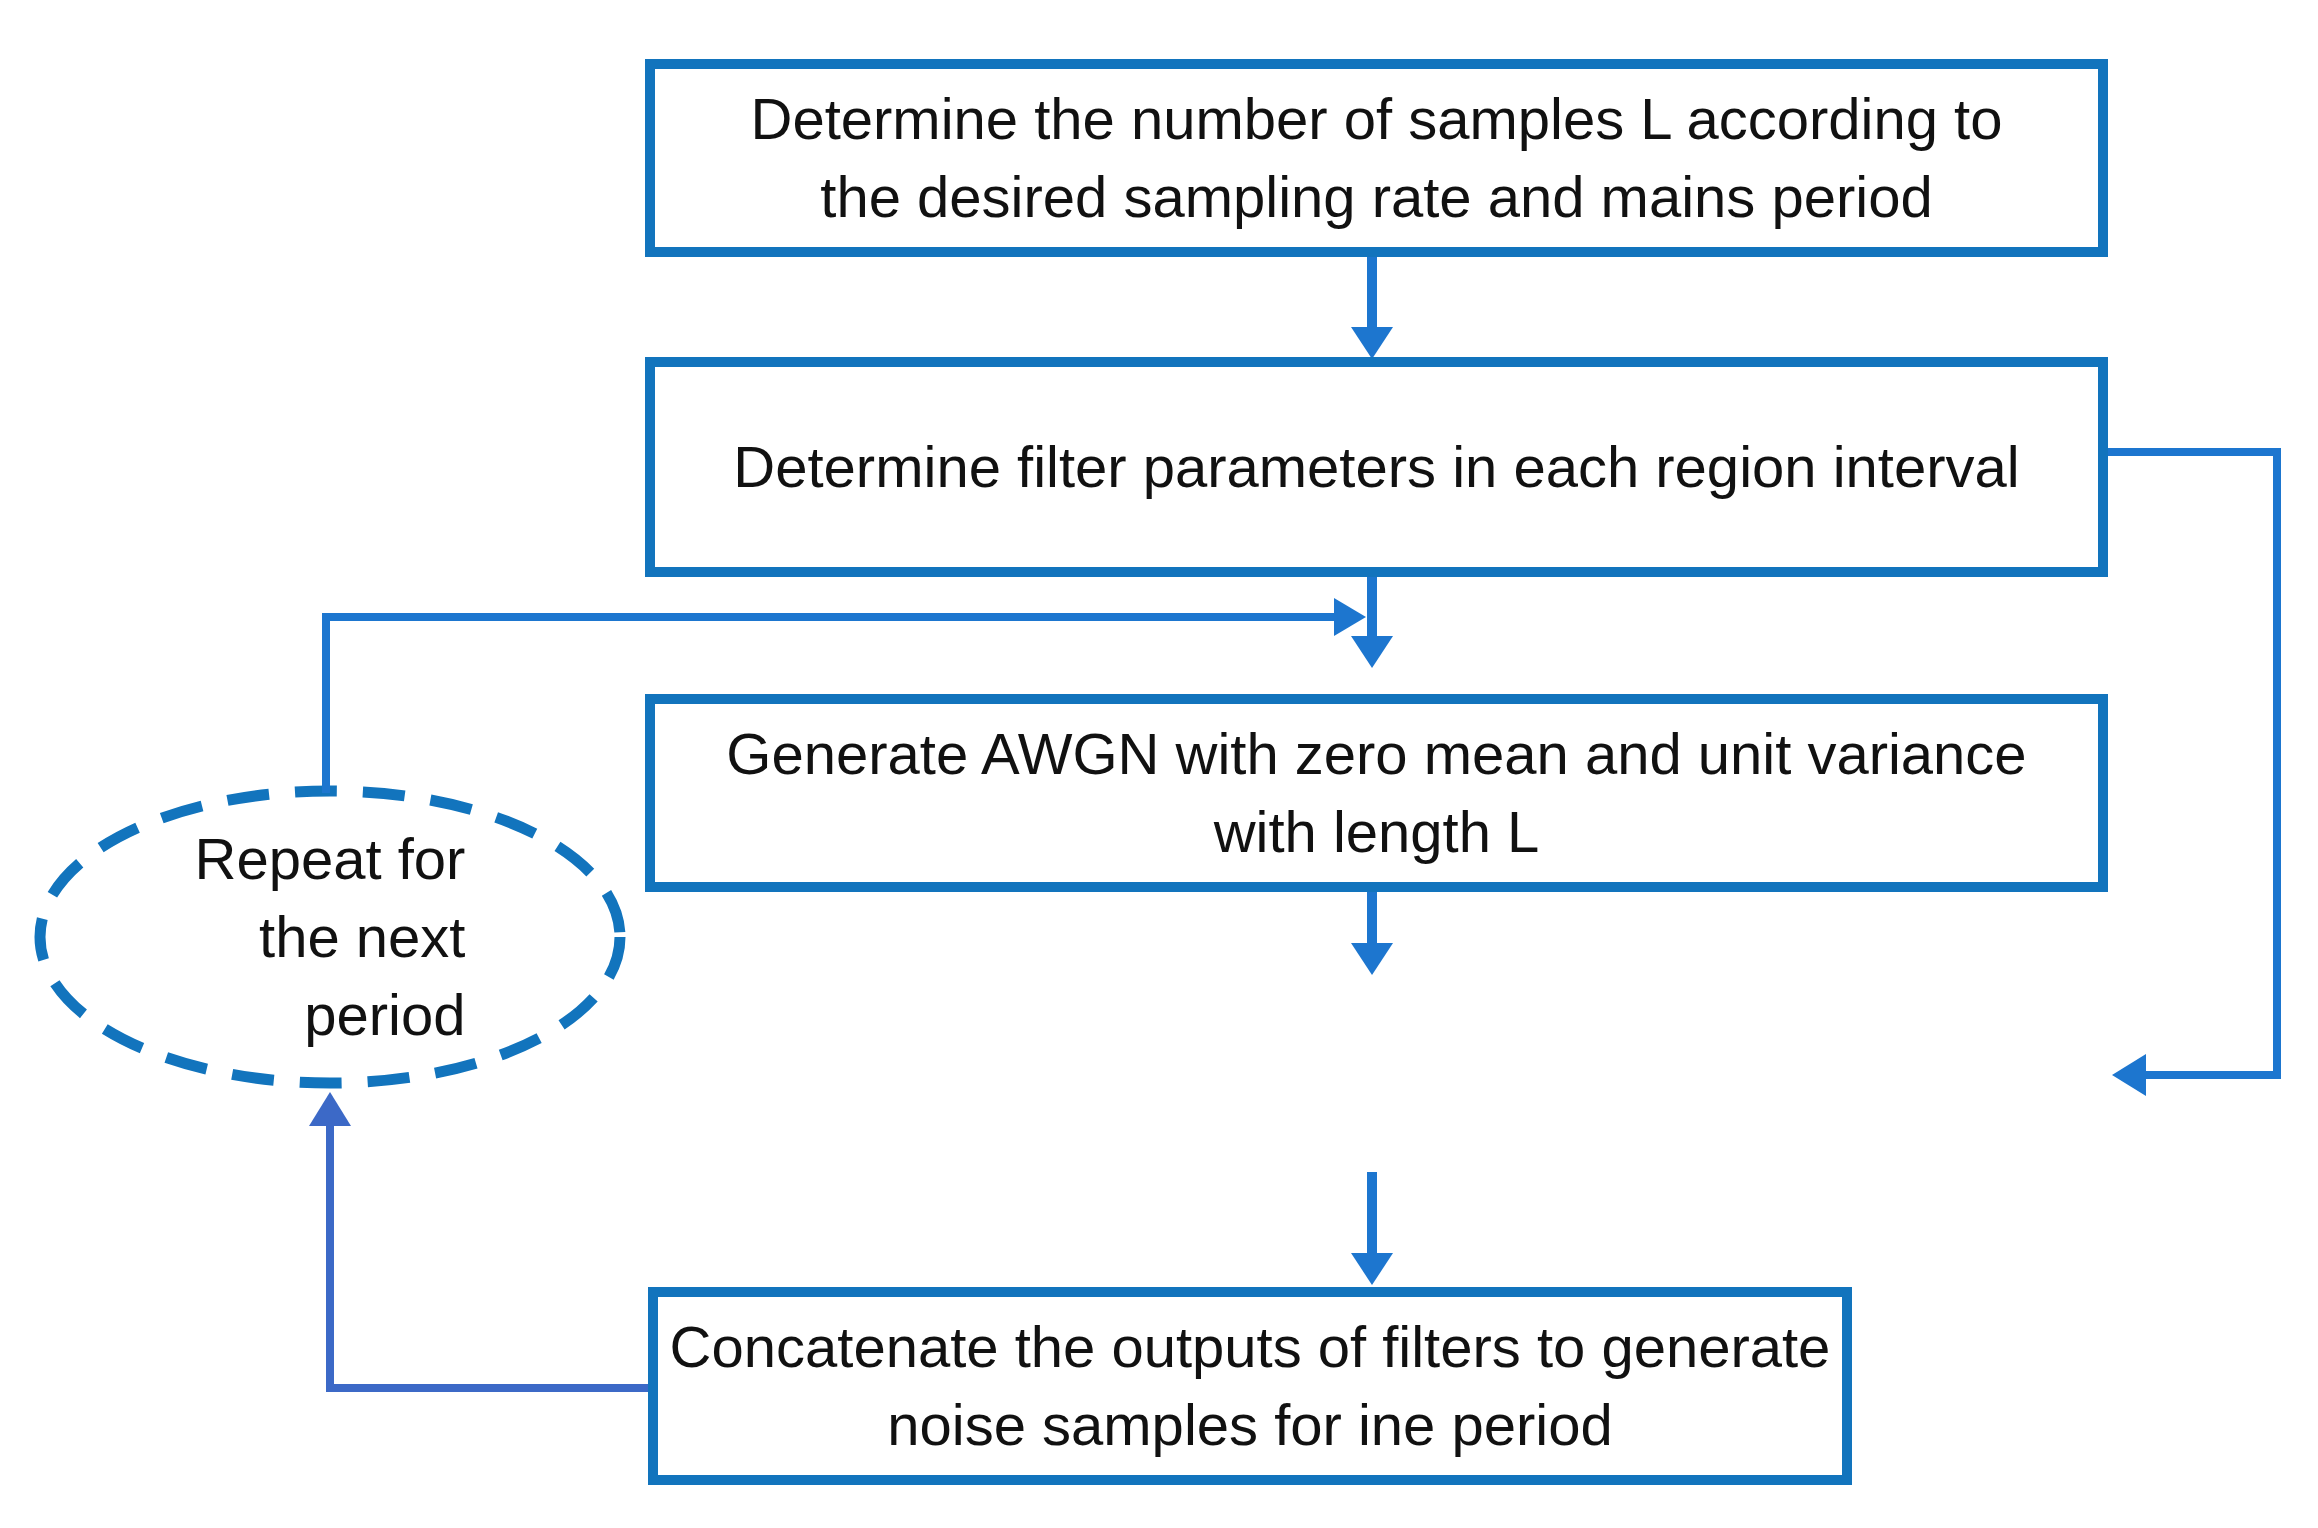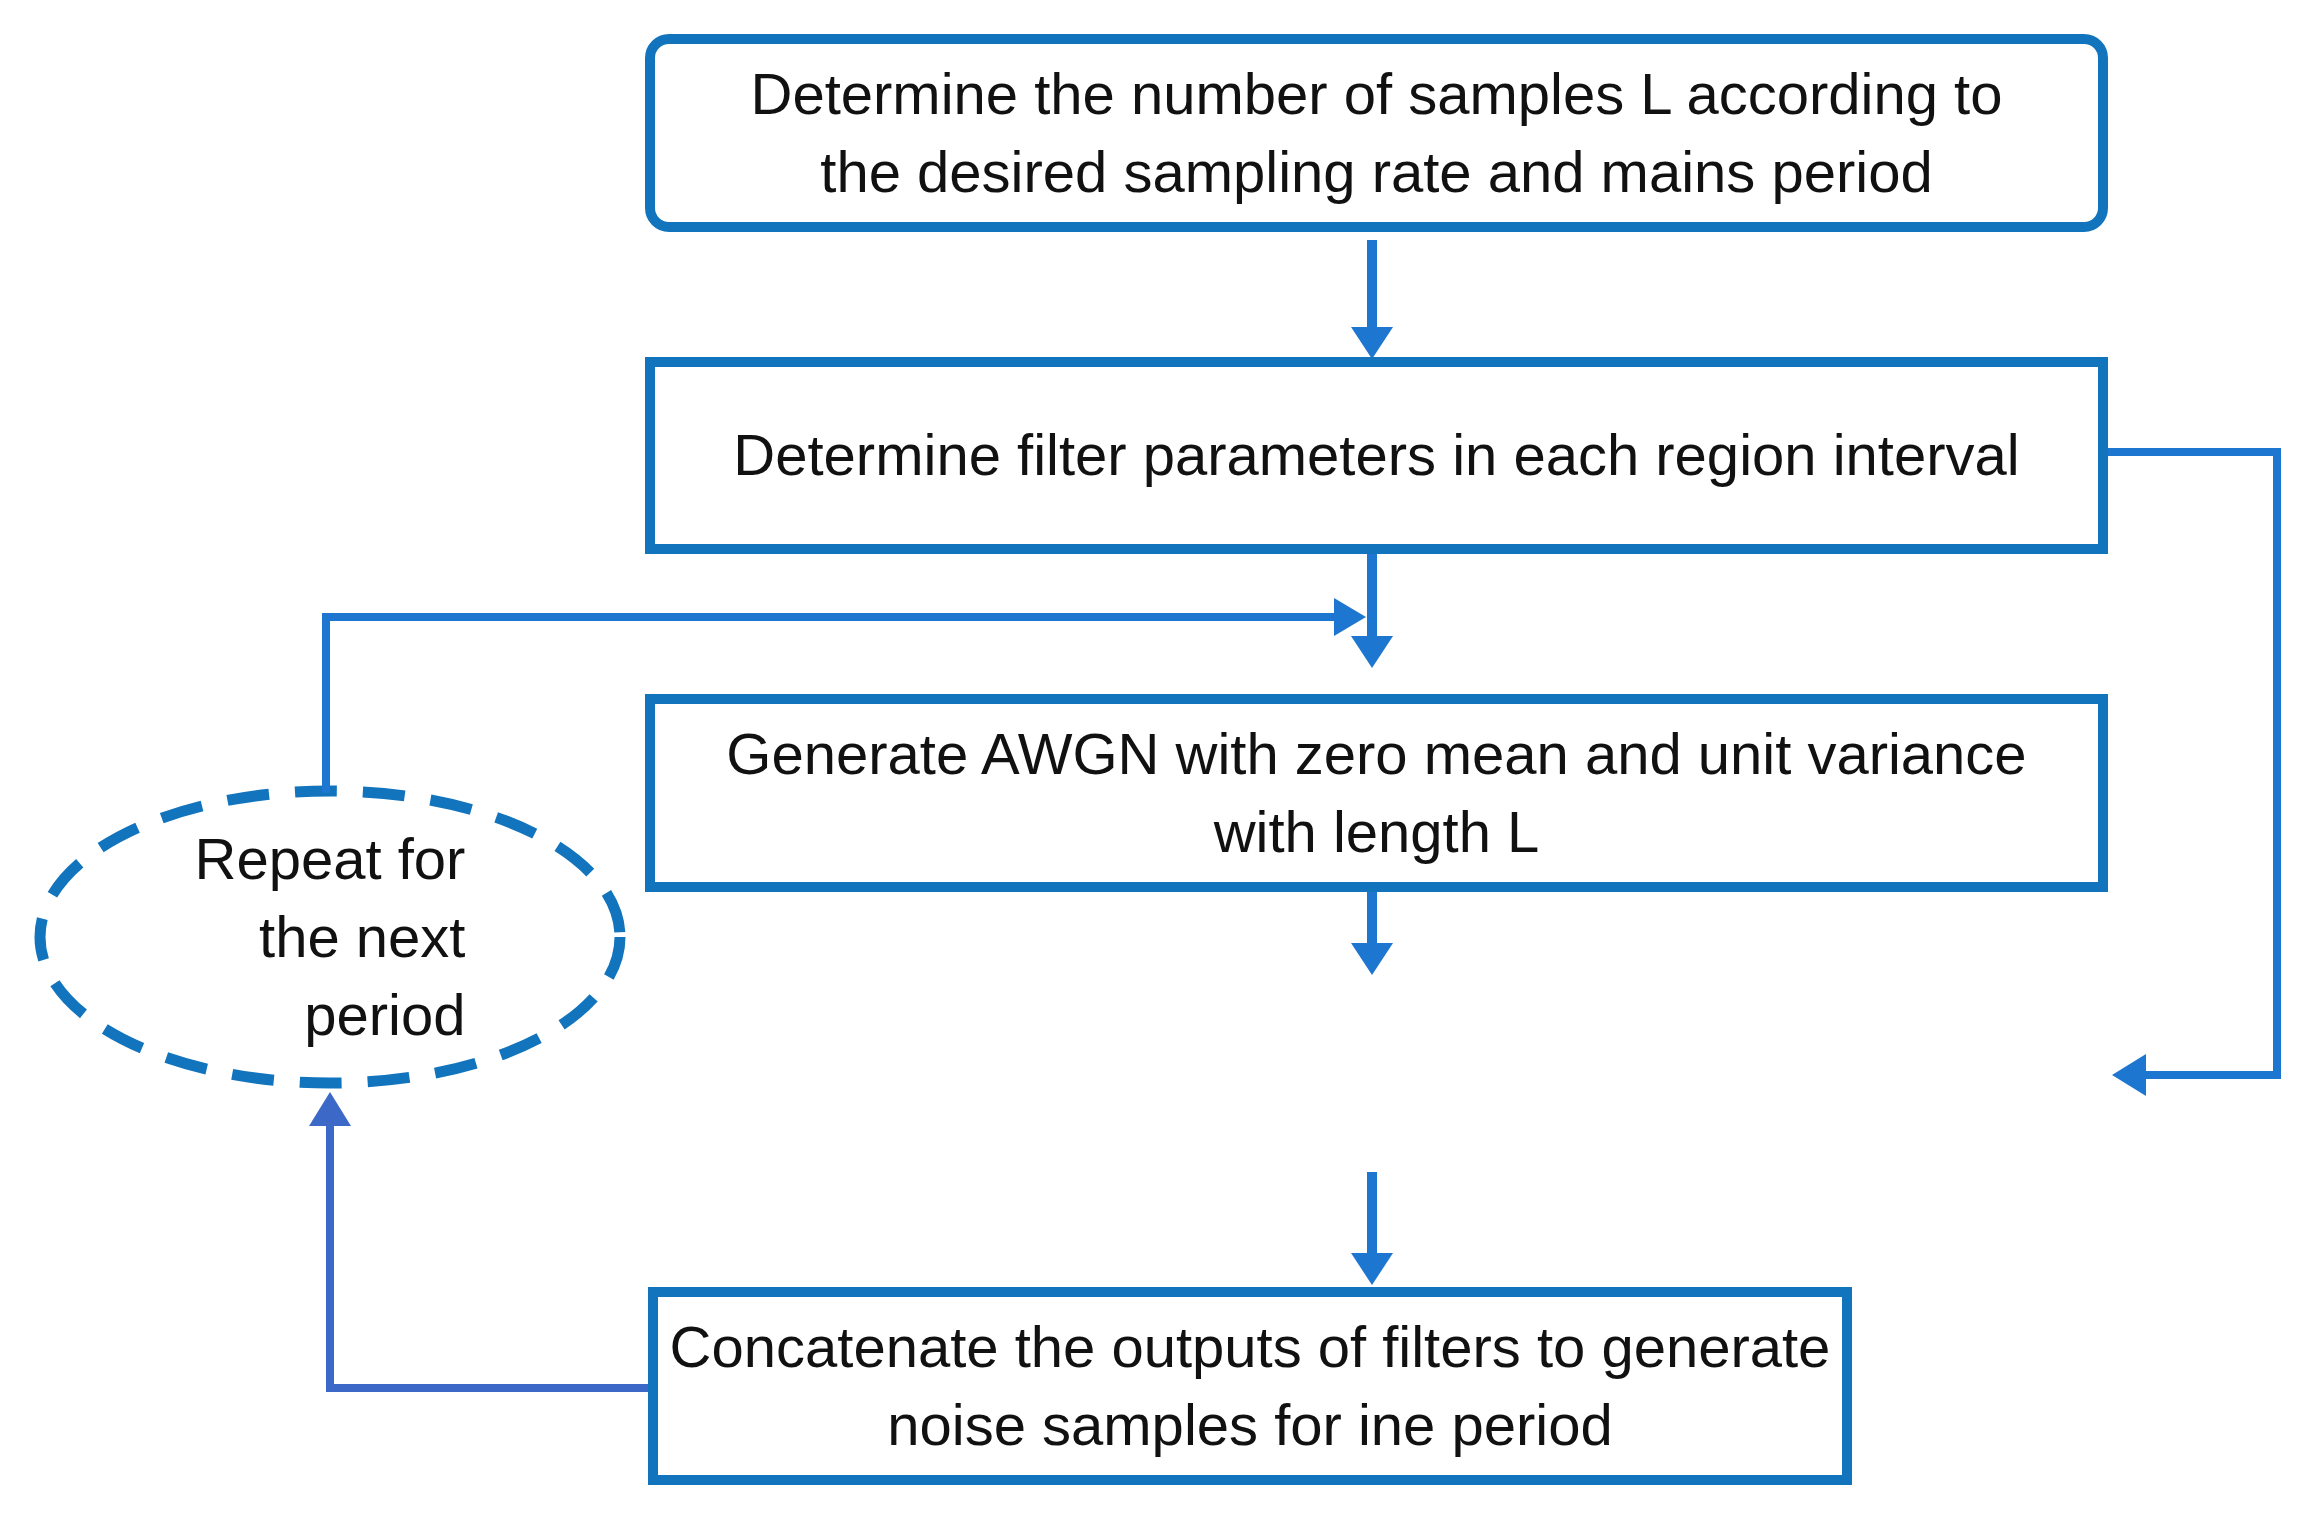--- a/index.html
+++ b/index.html
@@ -64,22 +64,22 @@
     text-align: center;
   }
   .flow-box .label,
   .ellipse-label-wrap .label {
     font-size: 58px;
     line-height: 1.35;
     color: var(--text);
     white-space: pre-line;
     letter-spacing: 0;
   }
-  .box-1 { top: 34px; border-radius: 24px;   }
-  .box-2 { top: 357px; height: 197px; }
+  .box-1 { top: 59px;   }
+  .box-2 { top: 357px; height: 220px; }
   .box-3 { top: 670px; margin-top: 24px;  }
   .box-4 { top: 977px; height: 197px; }
   .box-5 { top: 1287px; left: 648px; width: 1204px; }
   .ellipse-label-wrap {
     position: absolute;
     left: 60px;
     top: 800px;
     width: 540px;
     height: 274px;
     display: flex;

